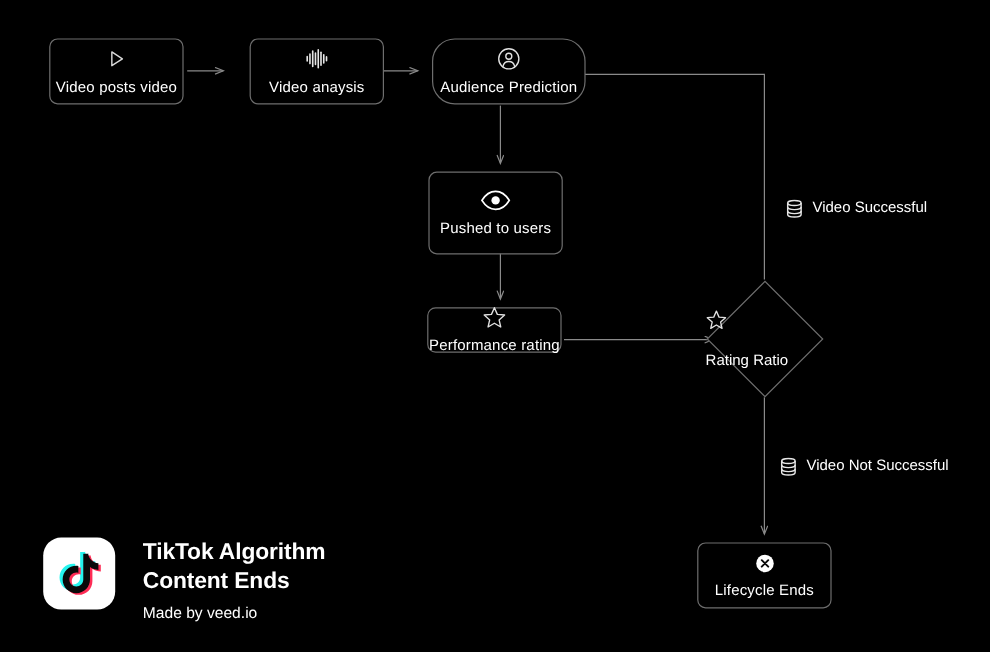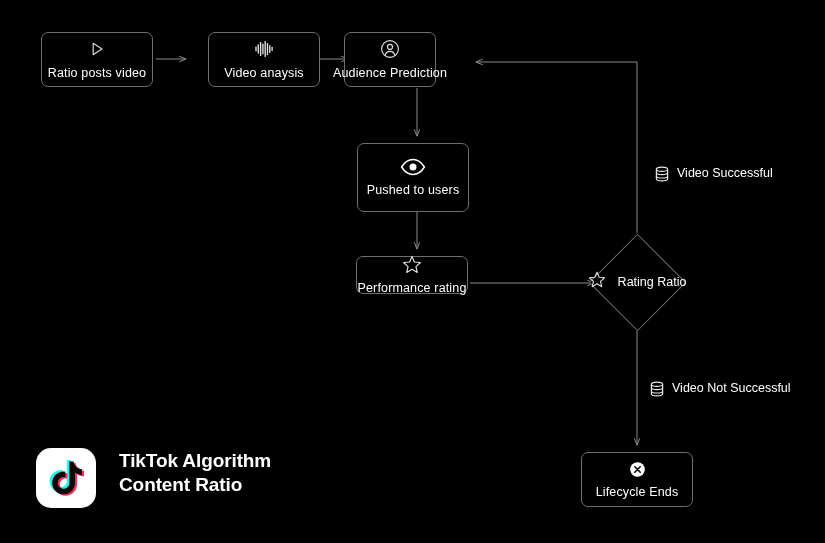--- a/index.html
+++ b/index.html
@@ -76,22 +76,22 @@
     margin-top: -34.5px;
     border: 1px solid #6e6e6e;
     transform: rotate(45deg);
     background: #000000;
     box-sizing: border-box;
   }
   .diamond-inner {
     position: absolute;
     inset: 0;
     display: flex;
-    flex-direction: row;
-    align-items: center;
+    flex-direction: column;
+    align-items: flex-start;
     justify-content: center;
     gap: 12px;
   }
   .diamond-inner .node-icon { margin-bottom: 6px; line-height: 0; }
   .diamond-inner .node-label {
     font-size: 12.5px;
     line-height: 14px;
     color: #ffffff;
     white-space: nowrap;
   }
@@ -182,42 +182,42 @@
       <line x1="637" y1="331" x2="637" y2="445" stroke="#8a8a8a" stroke-width="1" marker-end="url(#ah)"></line>
     </g>
   </svg>
 
   <div class="node" style="left:41px; top:32px; width:112px; height:55px;">
     <span class="node-icon">
       <svg width="20" height="20" viewBox="0 0 20 20">
         <path d="M6.2,4.3 L15.0,10 L6.2,15.7 Z" fill="none" stroke="#d8d8d8" stroke-width="1.2" stroke-linejoin="round"></path>
       </svg>
     </span>
-    <span class="node-label">Ratio posts video</span>
+    <span class="node-label">Video posts video</span>
   </div>
 
   <div class="node" style="left:208px; top:32px; width:112px; height:55px;">
     <span class="node-icon">
       <svg width="22" height="20" viewBox="0 0 22 20">
         <g stroke="#e6e6e6" stroke-width="1.35" stroke-linecap="round">
           <line x1="3.0" y1="8.2" x2="3.0" y2="11.8"></line>
           <line x1="5.3" y1="6.0" x2="5.3" y2="14.0"></line>
           <line x1="7.6" y1="3.6" x2="7.6" y2="16.4"></line>
           <line x1="9.9" y1="5.2" x2="9.9" y2="14.8"></line>
           <line x1="12.2" y1="2.6" x2="12.2" y2="17.4"></line>
           <line x1="14.5" y1="4.6" x2="14.5" y2="15.4"></line>
           <line x1="16.8" y1="6.6" x2="16.8" y2="13.4"></line>
           <line x1="19.1" y1="8.4" x2="19.1" y2="11.6"></line>
         </g>
       </svg>
     </span>
     <span class="node-label">Video anaysis</span>
   </div>
 
-  <div class="node" style="left:344px; top:32px; width:92px; height:55px;">
+  <div class="node" style="left:360px; top:32px; width:128px; height:55px;border-radius:19px;">
     <span class="node-icon">
       <svg width="20" height="20" viewBox="0 0 20 20">
         <circle cx="10" cy="10" r="8.4" fill="none" stroke="#e0e0e0" stroke-width="1.15"></circle>
         <circle cx="10" cy="7.9" r="2.5" fill="none" stroke="#e0e0e0" stroke-width="1.15"></circle>
         <path d="M5.1,16.3 C5.8,13.6 8.0,12.3 10,12.3 C12.0,12.3 14.2,13.6 14.9,16.3" fill="none" stroke="#e0e0e0" stroke-width="1.15" stroke-linecap="round"></path>
       </svg>
     </span>
     <span class="node-label">Audience Prediction</span>
   </div>
 
@@ -319,18 +319,19 @@
                    C21.3,23.48 16.2,28.6 16.2,34.9 C16.2,41.2 21.3,46.3 27.6,46.3
                    C33.9,46.3 39.0,41.2 39.0,34.9 L39.0,24.6
                    C41.0,26.0 43.4,26.85 46.0,26.95 L46.0,21.3
                    C41.3,21.1 37.6,17.3 37.4,12.6 L37.4,13.5 Z" fill="#0a0a0a"></path>
         </g>
       </svg>
     </div>
     <div id="brand-text">
       <div id="brand-title">
         <div>TikTok Algorithm</div>
-        <div>Content Ratio</div>
+        <div>Content Ends</div>
       </div>
+      <div id="brand-sub">Made by veed.io</div>
     </div>
   </div>
 
 </div>
 
 </body></html>

